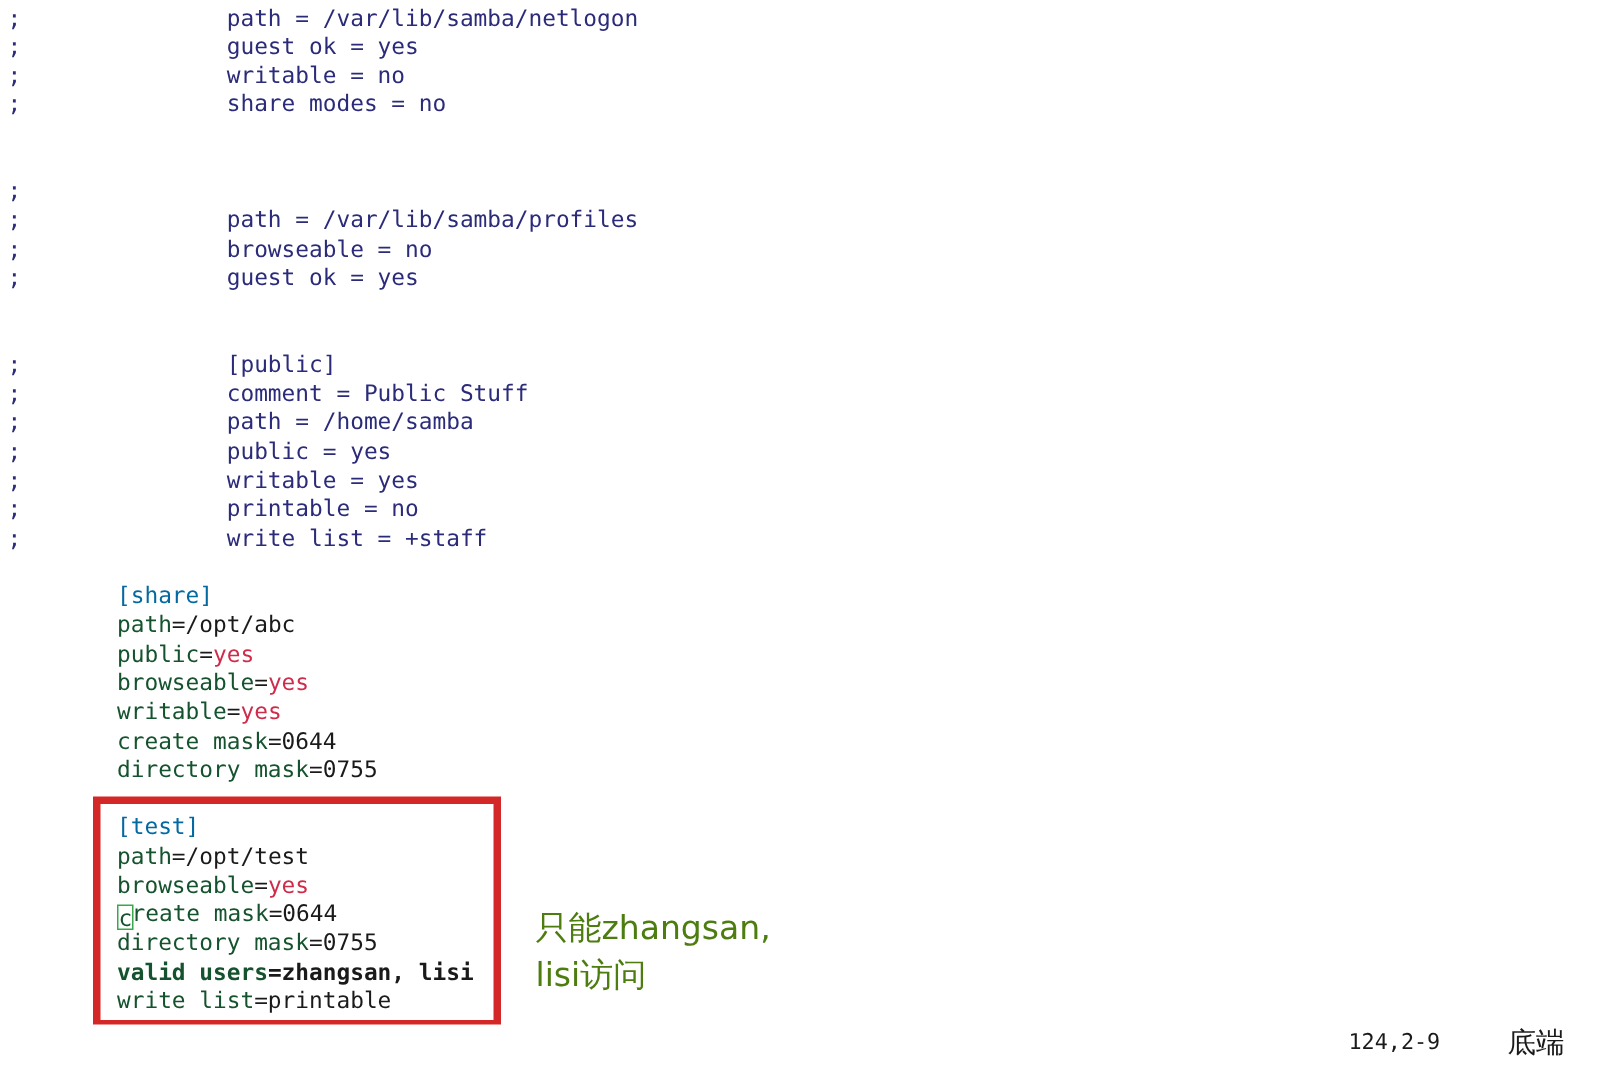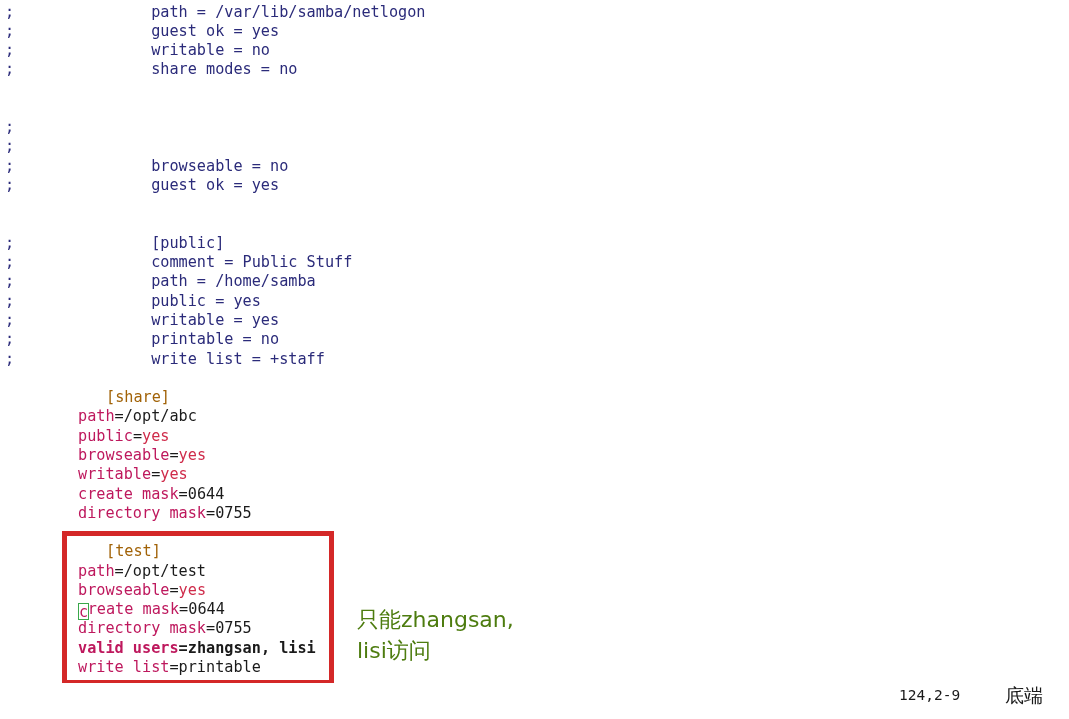--- a/index.html
+++ b/index.html
@@ -46,22 +46,22 @@
 
   .code {
     position: absolute;
     left: 78px;
     top: 0;
     white-space: pre;
   }
 
   
   .tok-comment   { color: #2b2b7a; }
-  .tok-header    { color: #a16207; margin-left: 28px; }
-  .tok-key       { color: #be185d; }
+  .tok-header    { color: #0369a1; }
+  .tok-key       { color: #14532d; }
   .tok-val-str   { color: #cf2b4a; }
   .tok-plain     { color: #1a1a1a; }
   .tok-punct     { color: #1a1a1a; }
 
   
   .cursor-block {
     display: inline-block;
     position: relative;
     border: 1.5px solid #3aa84a;
     box-sizing: border-box;
@@ -133,21 +133,21 @@
 
 <div id="editor">
   <div id="code-lines">
       <div class="line" style="top: 2.5px;"><span class="gutter-mark">;</span><span class="code"><span class="tok-comment">        path = /var/lib/samba/netlogon</span></span></div>
       <div class="line" style="top: 21.78px;"><span class="gutter-mark">;</span><span class="code"><span class="tok-comment">        guest ok = yes</span></span></div>
       <div class="line" style="top: 41.06px;"><span class="gutter-mark">;</span><span class="code"><span class="tok-comment">        writable = no</span></span></div>
       <div class="line" style="top: 60.34px;"><span class="gutter-mark">;</span><span class="code"><span class="tok-comment">        share modes = no</span></span></div>
       <div class="line" style="top: 79.62px;"></div>
       <div class="line" style="top: 98.9px;"></div>
       <div class="line" style="top: 118.18px;"><span class="gutter-mark">;</span></div>
-      <div class="line" style="top: 137.46px;"><span class="gutter-mark">;</span></div>
+      <div class="line" style="top: 137.46px;"><span class="gutter-mark">;</span><span class="code"><span class="tok-comment">        path = /var/lib/samba/profiles</span></span></div>
       <div class="line" style="top: 156.74px;"><span class="gutter-mark">;</span><span class="code"><span class="tok-comment">        browseable = no</span></span></div>
       <div class="line" style="top: 176.02px;"><span class="gutter-mark">;</span><span class="code"><span class="tok-comment">        guest ok = yes</span></span></div>
       <div class="line" style="top: 195.3px;"></div>
       <div class="line" style="top: 214.58px;"></div>
       <div class="line" style="top: 233.86px;"><span class="gutter-mark">;</span><span class="code"><span class="tok-comment">        [public]</span></span></div>
       <div class="line" style="top: 253.14px;"><span class="gutter-mark">;</span><span class="code"><span class="tok-comment">        comment = Public Stuff</span></span></div>
       <div class="line" style="top: 272.42px;"><span class="gutter-mark">;</span><span class="code"><span class="tok-comment">        path = /home/samba</span></span></div>
       <div class="line" style="top: 291.7px;"><span class="gutter-mark">;</span><span class="code"><span class="tok-comment">        public = yes</span></span></div>
       <div class="line" style="top: 310.98px;"><span class="gutter-mark">;</span><span class="code"><span class="tok-comment">        writable = yes</span></span></div>
       <div class="line" style="top: 330.26px;"><span class="gutter-mark">;</span><span class="code"><span class="tok-comment">        printable = no</span></span></div>

